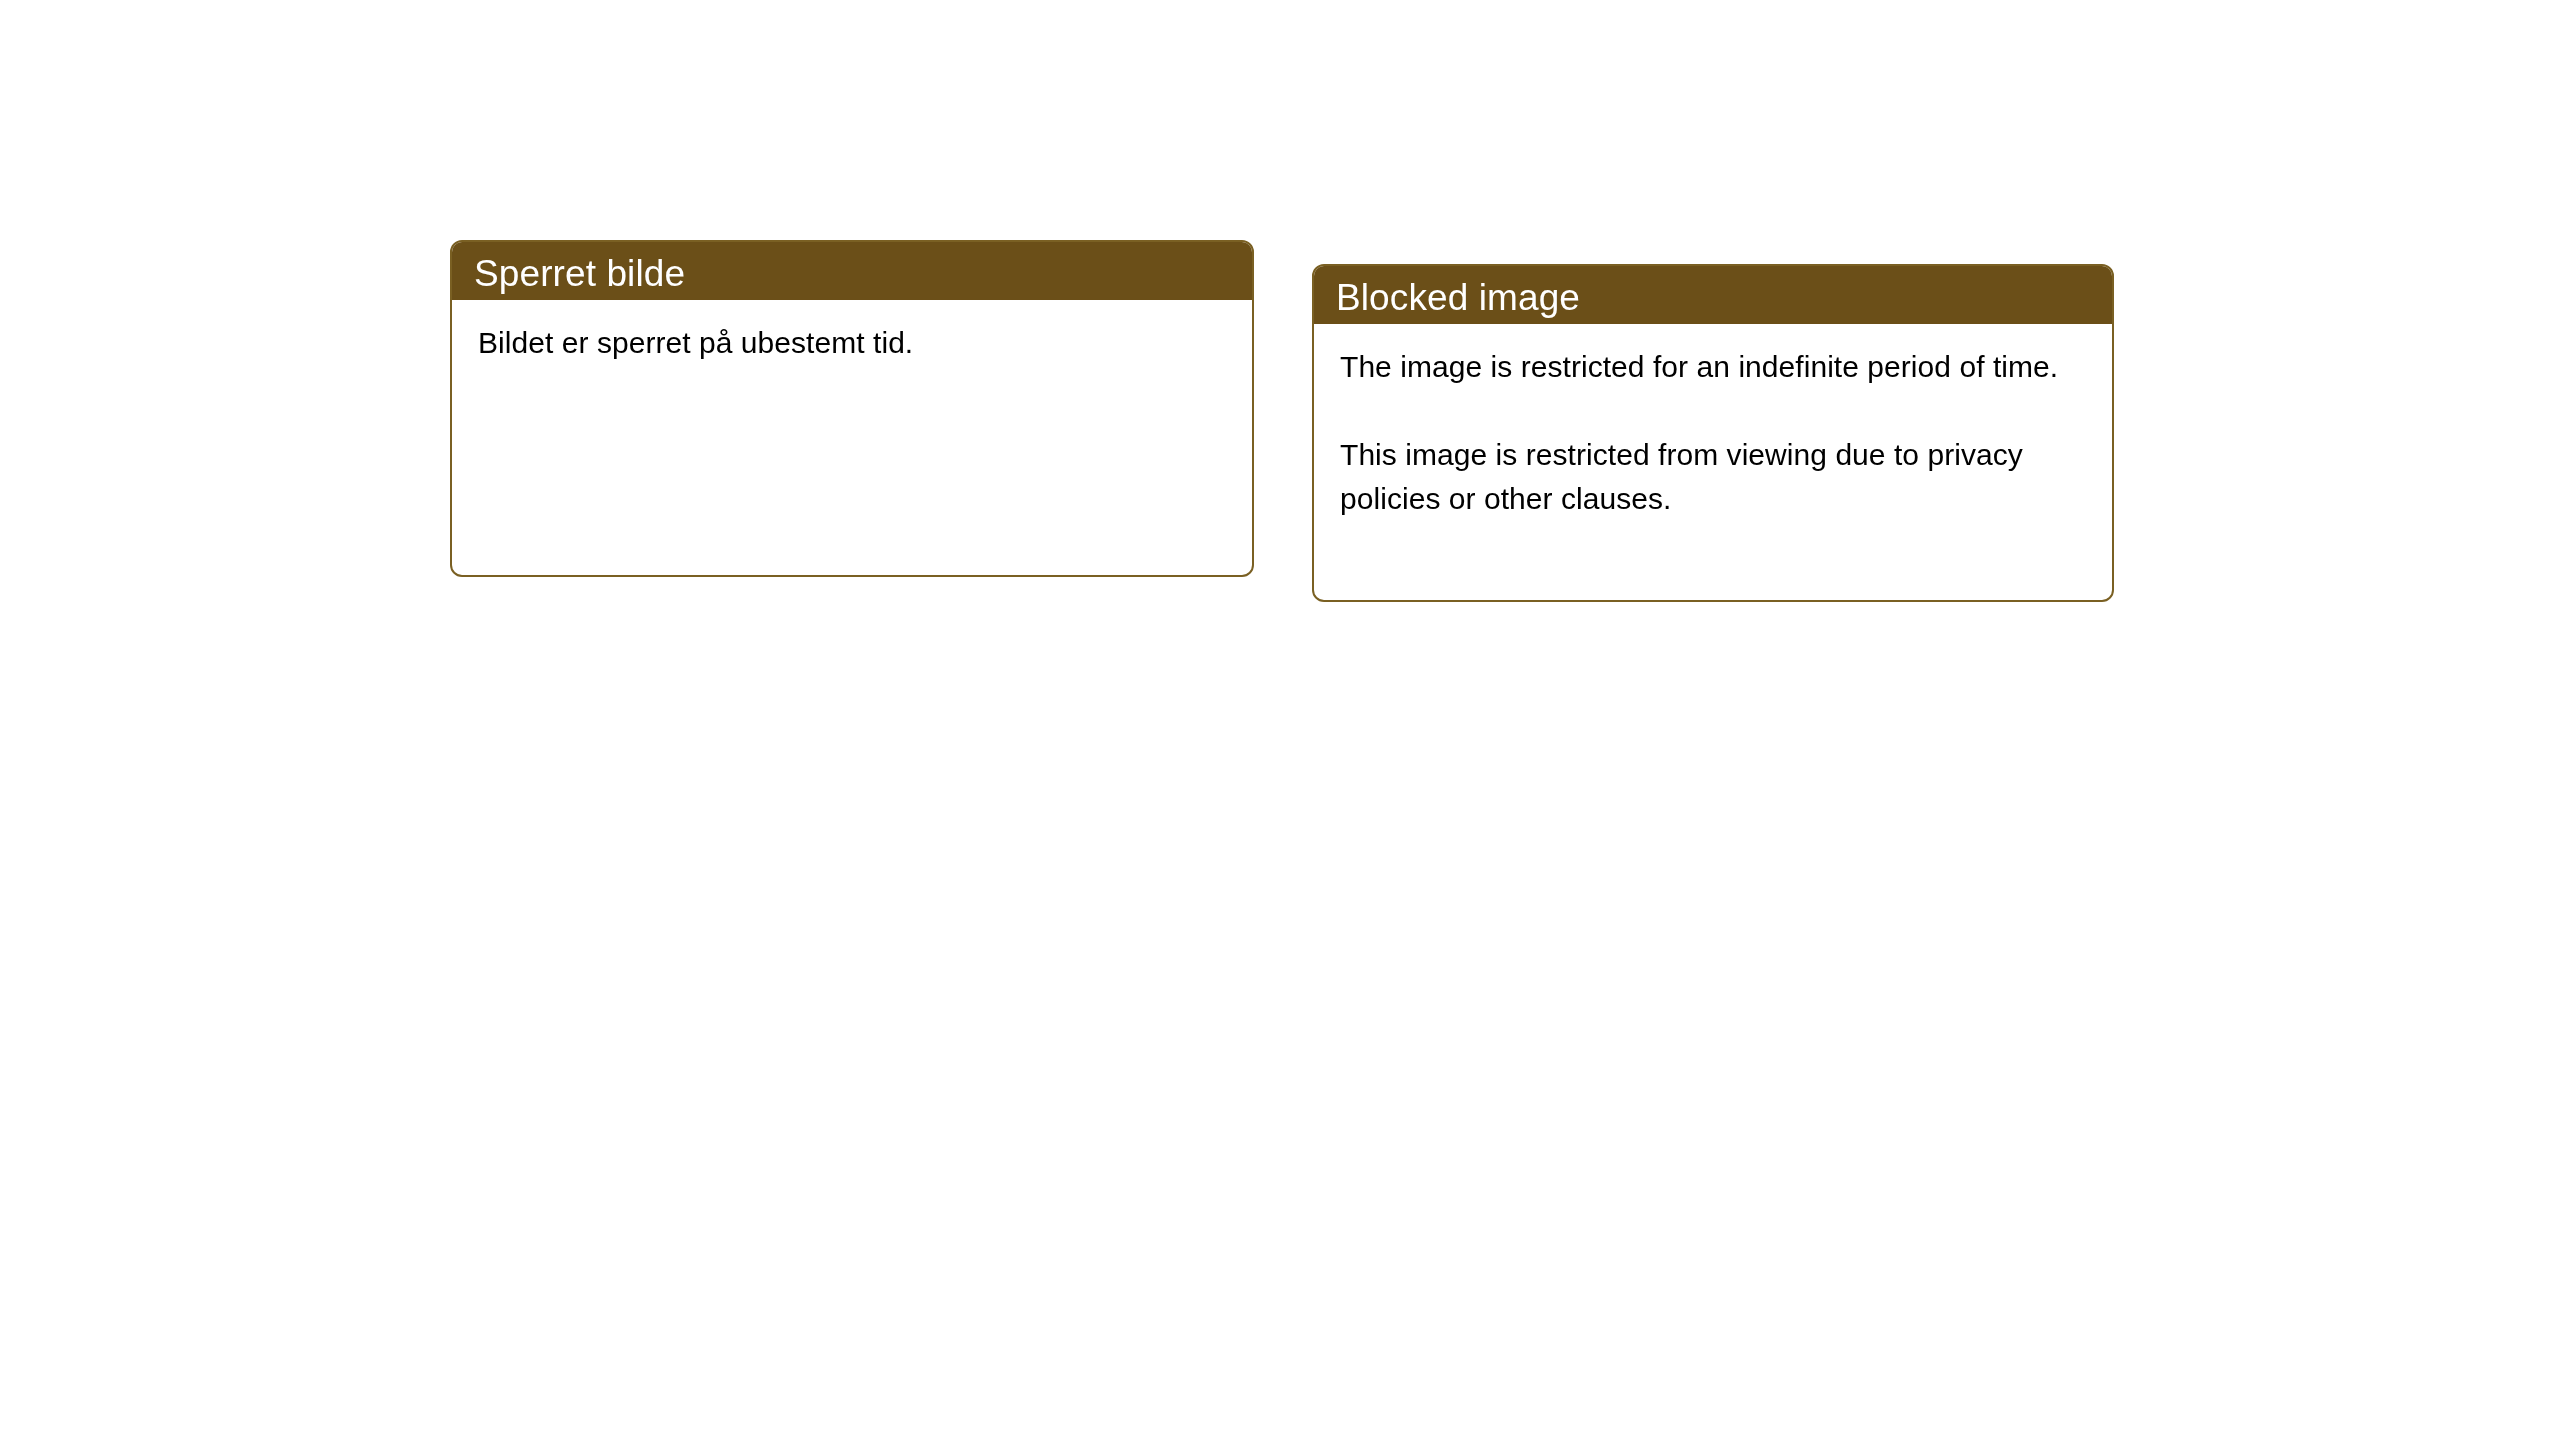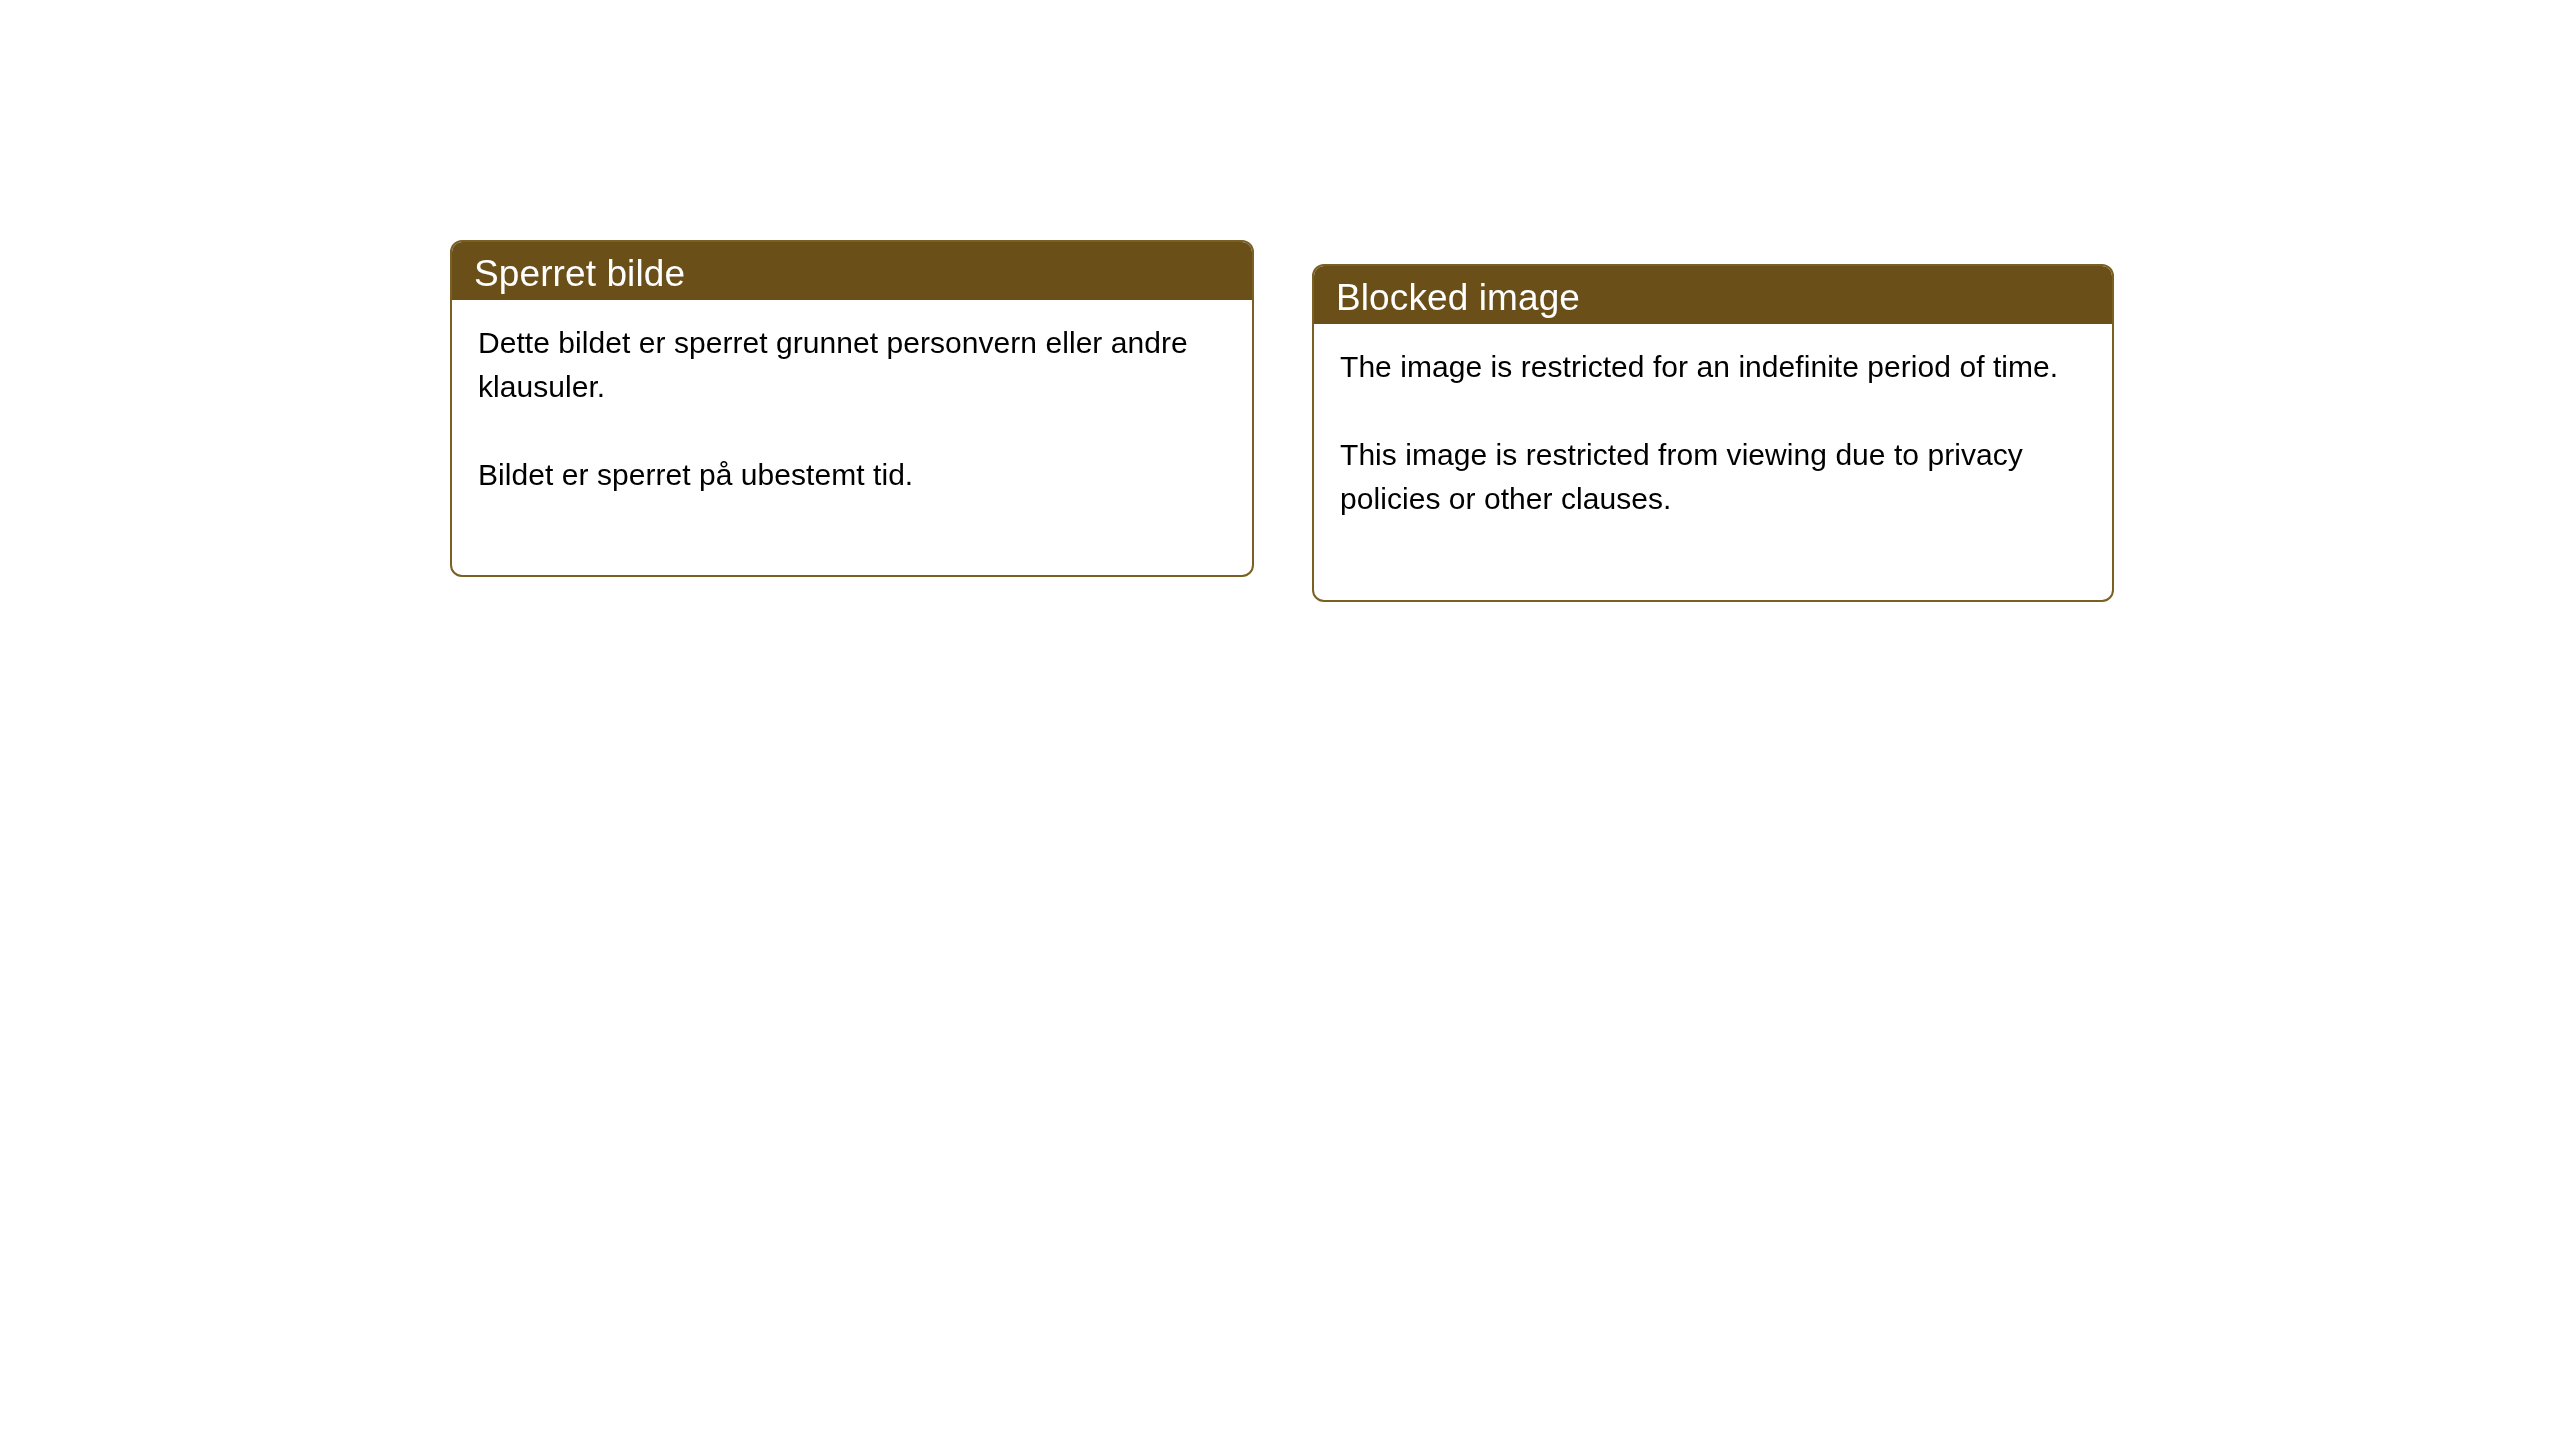--- a/index.html
+++ b/index.html
@@ -91,21 +91,20 @@
 </head>
 <body>
 
 <div class="notice-stage">
 
   <section class="notice-card notice-card--no">
     <div class="notice-header">
       <h2 class="notice-title">Sperret bilde</h2>
     </div>
     <div class="notice-body">
-      <p class="notice-paragraph">Dette bildet er sperret grunnet personvern eller andre klausuler.</p>
       <p class="notice-paragraph">Bildet er sperret på ubestemt tid.</p>
     </div>
   </section>
 
   <section class="notice-card notice-card--en">
     <div class="notice-header">
       <h2 class="notice-title">Blocked image</h2>
     </div>
     <div class="notice-body">
       <p class="notice-paragraph">The image is restricted for an indefinite period of time.</p>

